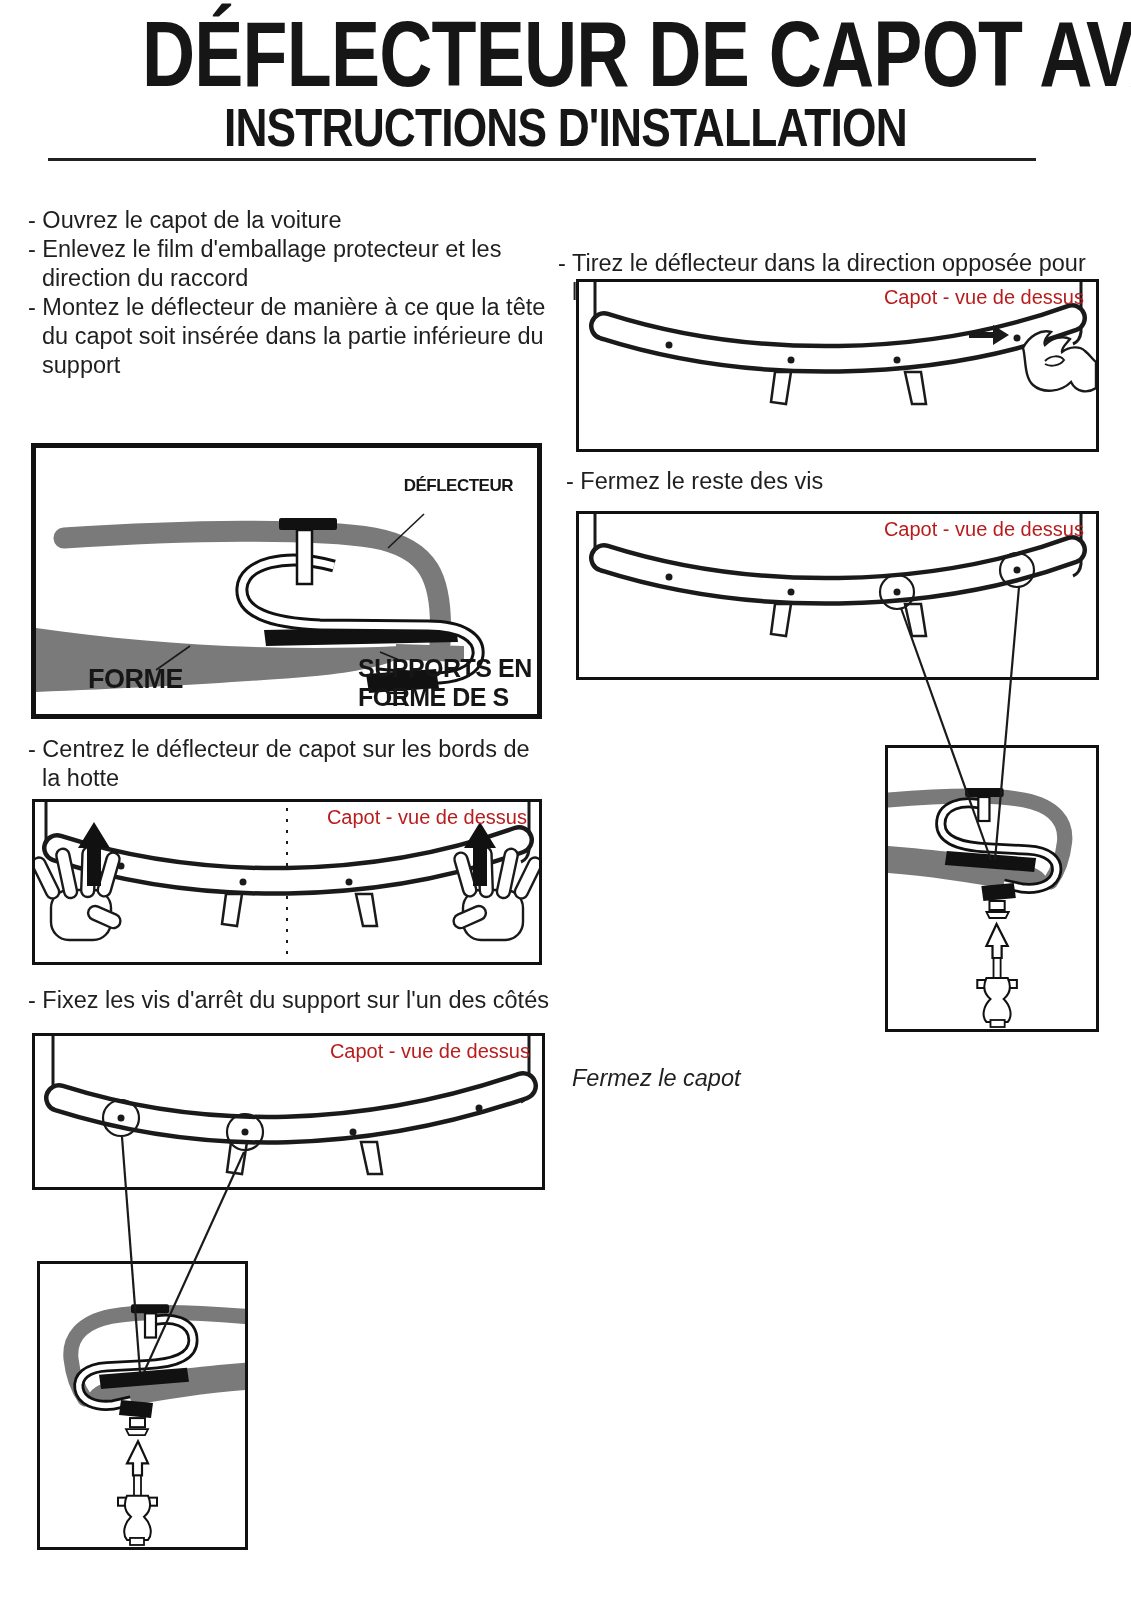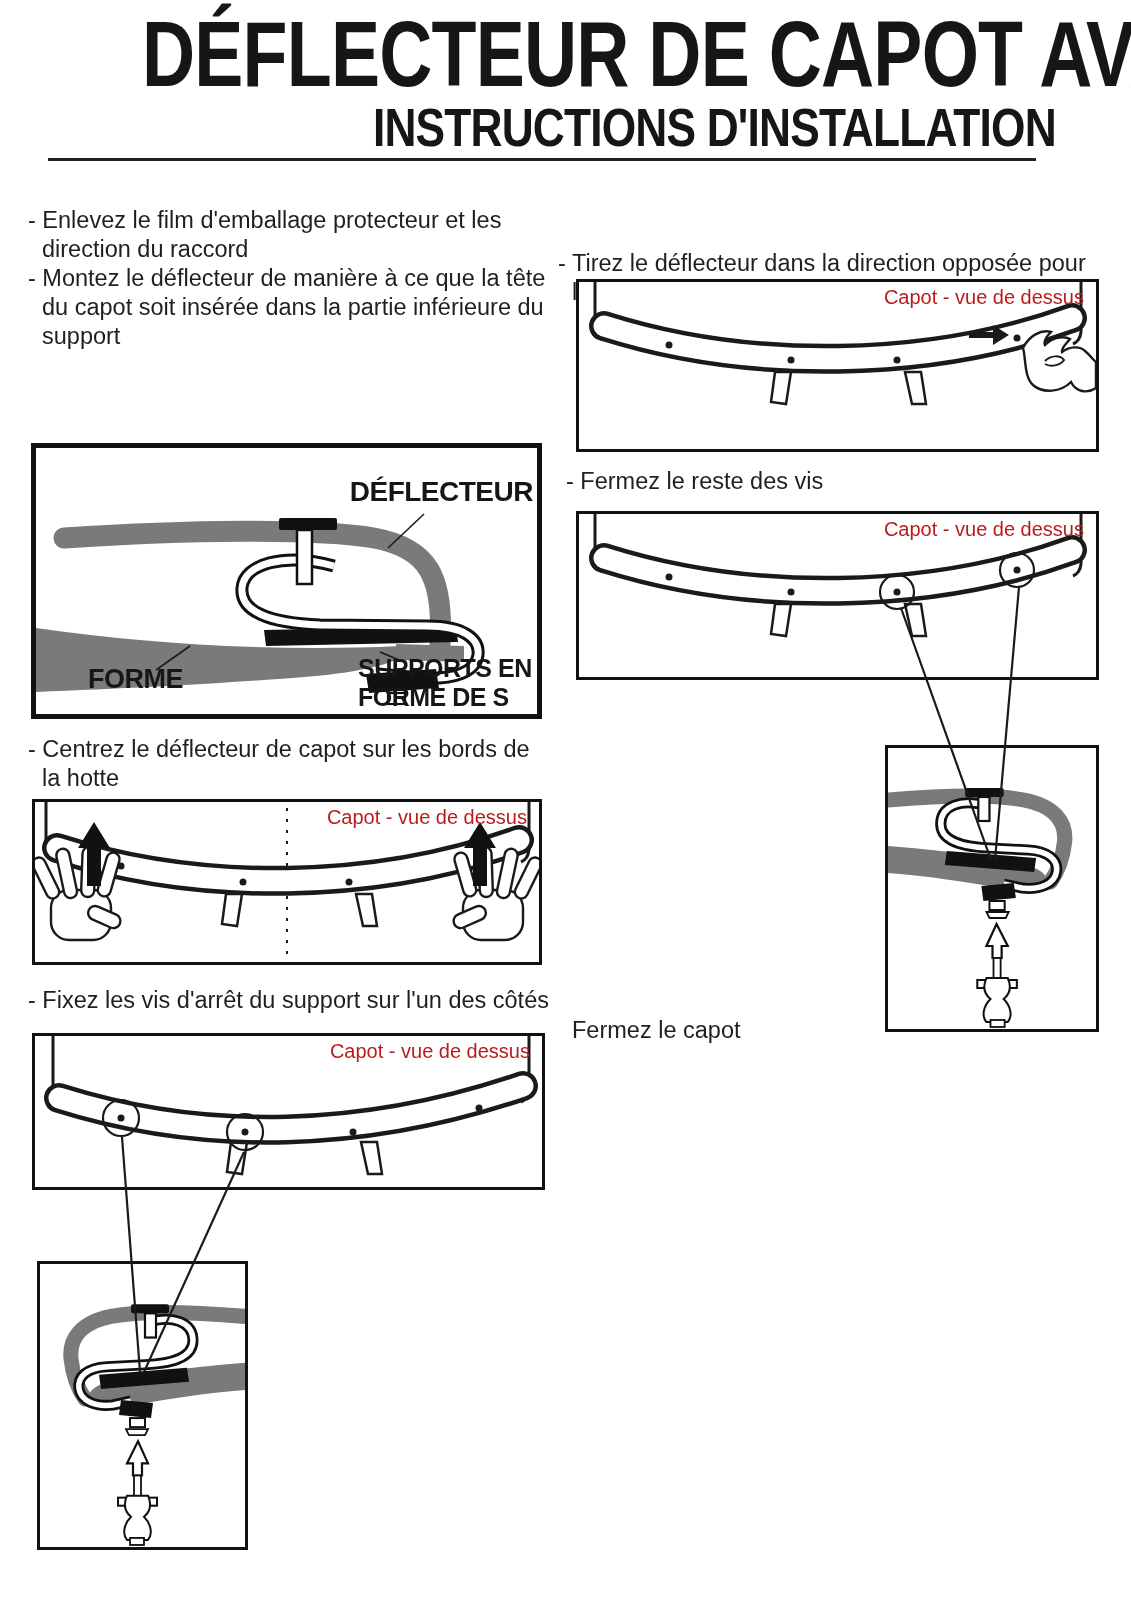--- a/index.html
+++ b/index.html
@@ -4,21 +4,21 @@
 <style>
   * { box-sizing: border-box; margin: 0; padding: 0; }
   html,body { background:#ffffff; }
   body { font-family: "Liberation Sans", sans-serif; color:#1f1f1f; }
   .page { position:relative; width:1131px; height:1600px; background:#fff; overflow:hidden; }
 
   
   .title-wrap { position:absolute; top:8px; left:0; width:1131px; text-align:center; }
   .title { display:inline-block; font-size:92px; font-weight:bold; letter-spacing:-1px;
            transform:scaleX(0.80); transform-origin:50% 50%; white-space:nowrap; color:#161616; line-height:1.0; }
-  .subtitle-wrap { position:absolute; top:100px; left:0; width:1131px; text-align:right; }
+  .subtitle-wrap { position:absolute; top:100px; left:0; width:1131px; text-align:center; }
   .subtitle { display:inline-block; font-size:54px; font-weight:bold; letter-spacing:-1px;
               transform:scaleX(0.82); transform-origin:50% 50%; white-space:nowrap; color:#161616; line-height:1.0; }
   .rule { position:absolute; top:158px; left:48px; width:988px; height:3px; background:#222; }
 
   
   .txt { position:absolute; font-size:23.5px; line-height:29px; color:#1f1f1f; }
   .hang { padding-left:14px; text-indent:-14px; }
   ul.steps { list-style:none; }
   ul.steps li { padding-left:14px; text-indent:-14px; }
 
@@ -59,20 +59,21 @@
         </g>
       </g>
     </defs>
   </svg>
 
   <div class="title-wrap"><span class="title">DÉFLECTEUR DE CAPOT AVANT</span></div>
   <div class="subtitle-wrap"><span class="subtitle">INSTRUCTIONS D'INSTALLATION</span></div>
   <div class="rule"></div>
 
   <ul class="steps txt" style="left:28px; top:206px; width:526px;">
+    <li>- Ouvrez le capot de la voiture</li>
     <li>- Enlevez le film d'emballage protecteur et les direction du raccord</li>
     <li>- Montez le déflecteur de manière à ce que la tête du capot soit insérée dans la partie inférieure du support</li>
   </ul>
 
   <div class="txt hang" style="left:558px; top:214px; width:550px;margin-top:35px;">- Tirez le déflecteur dans la direction opposée pour le placer sur le côté opposé</div>
 
   <div class="dbox" style="left:576px; top:279px; width:523px; height:173px;">
     <svg class="fill" viewBox="0 0 517 167" preserveAspectRatio="none">
       <path d="M 16,0 L 16,46 Q 17,55 24,58" fill="none" stroke="#1a1a1a" stroke-width="3"></path>
       <path d="M 502,0 L 502,50 Q 501,59 494,62" fill="none" stroke="#1a1a1a" stroke-width="3"></path>
@@ -122,21 +123,21 @@
       <path d="M 298,118 C 248,104 208,116 206,140 C 204,164 234,175 284,177 L 392,178 C 426,178 444,190 442,207 C 440,224 418,232 384,230 L 342,226" fill="none" stroke="#111" stroke-width="13"></path>
       <path d="M 298,118 C 248,104 208,116 206,140 C 204,164 234,175 284,177 L 392,178 C 426,178 444,190 442,207 C 440,224 418,232 384,230 L 342,226" fill="none" stroke="#fff" stroke-width="7"></path>
       <rect x="243" y="70" width="58" height="12" rx="2" fill="#111"></rect>
       <rect x="261" y="82" width="15" height="54" fill="#fff" stroke="#111" stroke-width="2.5"></rect>
       <path d="M 330,226 L 400,221 L 403,240 L 333,245 Z" fill="#111"></path>
       <rect x="352" y="245" width="17" height="11" fill="#fff" stroke="#111" stroke-width="2.2"></rect>
       <line x1="388" y1="66" x2="352" y2="100" stroke="#1a1a1a" stroke-width="1.6"></line>
       <line x1="120" y1="222" x2="154" y2="198" stroke="#1a1a1a" stroke-width="1.6"></line>
       <line x1="368" y1="214" x2="344" y2="204" stroke="#1a1a1a" stroke-width="1.6"></line>
     </svg>
-    <div class="dlabel" style="right:4px; top:28px; font-size:28px;">DÉFLECTEUR</div>
+    <div class="dlabel" style="right:24px; top:28px; font-size:17px;">DÉFLECTEUR</div>
     <div class="dlabel" style="left:52px; top:216px; font-size:27px;">FORME</div>
     <div class="dlabel" style="left:322px; top:206px; width:186px; font-size:25px; line-height:1.15;">SUPPORTS EN FORME DE S</div>
   </div>
 
   <div class="txt hang" style="left:28px; top:735px; width:522px;">- Centrez le déflecteur de capot sur les bords de la hotte</div>
 
   <div class="dbox" style="left:32px; top:799px; width:510px; height:166px;">
     <svg class="fill" viewBox="0 0 504 160" preserveAspectRatio="none">
       <defs>
         <g id="gripHand">
@@ -182,21 +183,21 @@
       <circle cx="86" cy="82" r="3.5" fill="#1a1a1a"></circle>
       <circle cx="210" cy="96" r="3.5" fill="#1a1a1a"></circle>
       <circle cx="318" cy="96" r="3.5" fill="#1a1a1a"></circle>
       <circle cx="444" cy="72" r="3.5" fill="#1a1a1a"></circle>
       <circle cx="86" cy="82" r="18" fill="none" stroke="#1a1a1a" stroke-width="2.2"></circle>
       <circle cx="210" cy="96" r="18" fill="none" stroke="#1a1a1a" stroke-width="2.2"></circle>
     </svg>
     <div class="cap">Capot - vue de dessus</div>
   </div>
 
-  <div class="txt" style="left:572px; top:1016px; width:300px;">Fermez le capot</div>
+  <div class="txt" style="left:572px; top:1064px; width:300px;font-style:italic;">Fermez le capot</div>
 
   <div class="dbox" style="left:885px; top:745px; width:214px; height:287px;">
     <svg class="fill" viewBox="0 0 205 281" preserveAspectRatio="none">
       <use href="#xsec"></use>
     </svg>
   </div>
 
   <div class="dbox" style="left:37px; top:1261px; width:211px; height:289px;">
     <svg class="fill" viewBox="0 0 205 281" preserveAspectRatio="none">
       <use href="#xsec" transform="translate(205,0) scale(-1,1)"></use>

